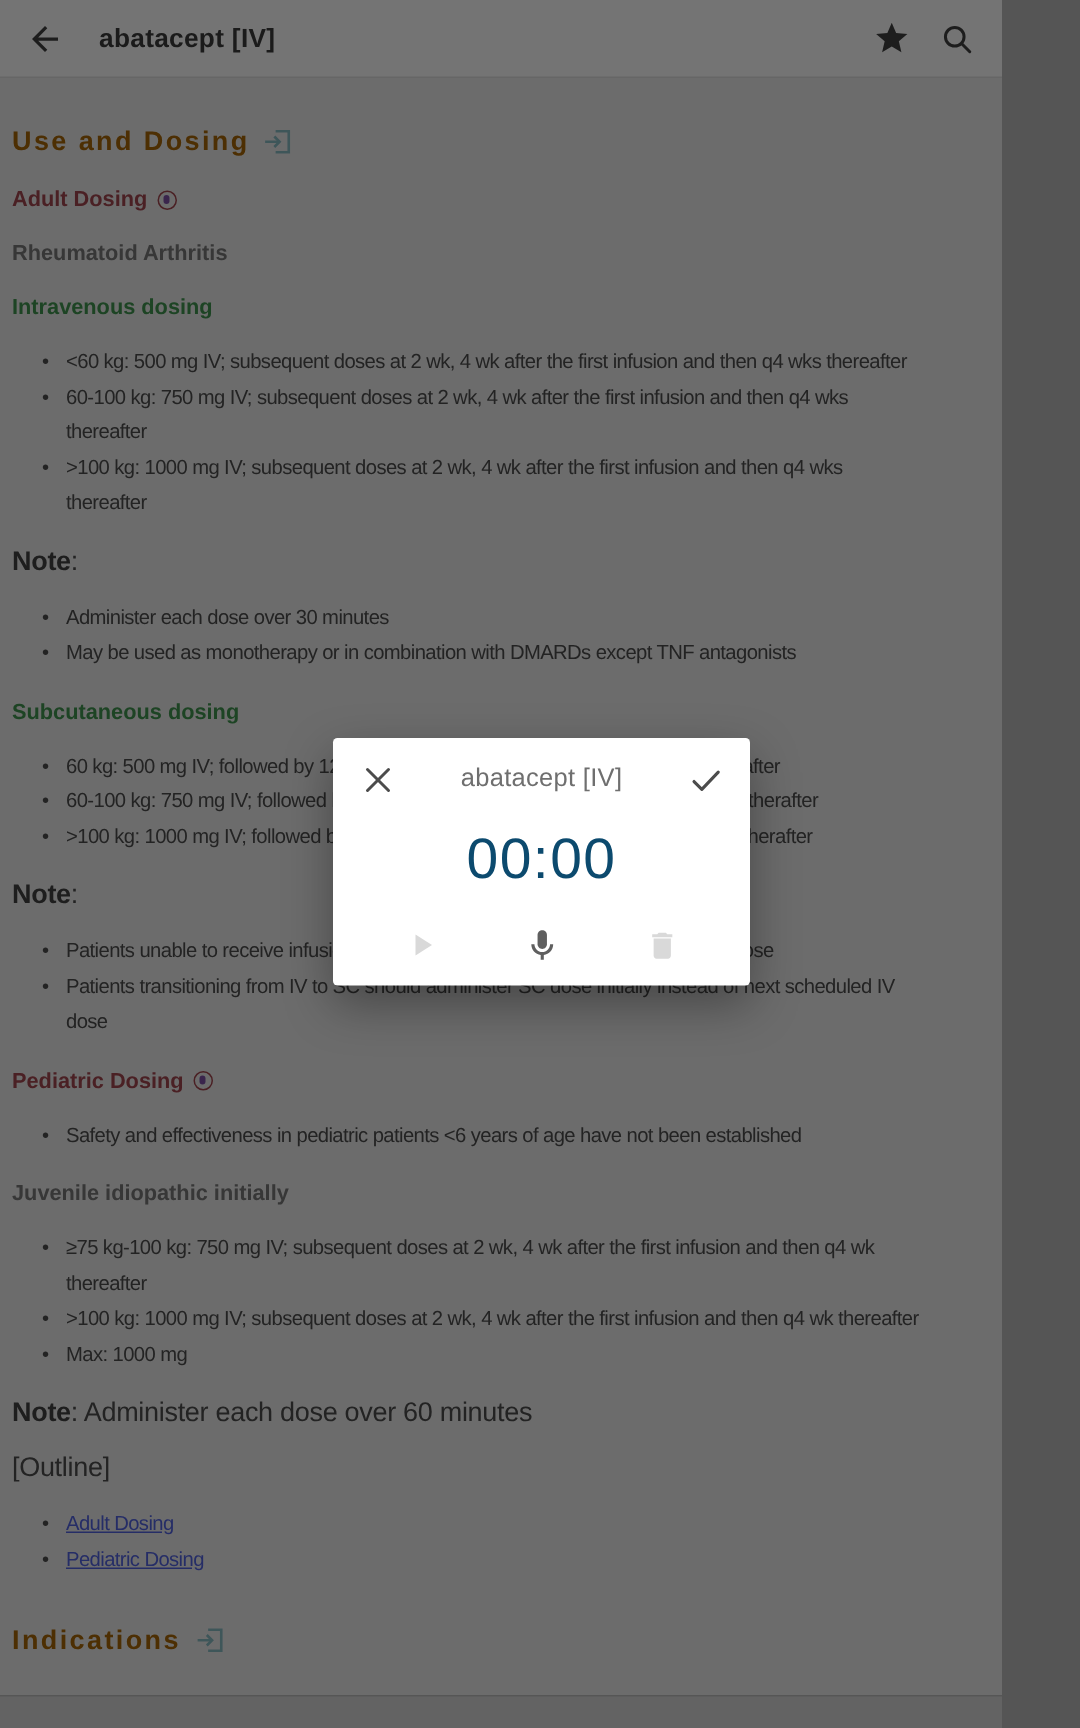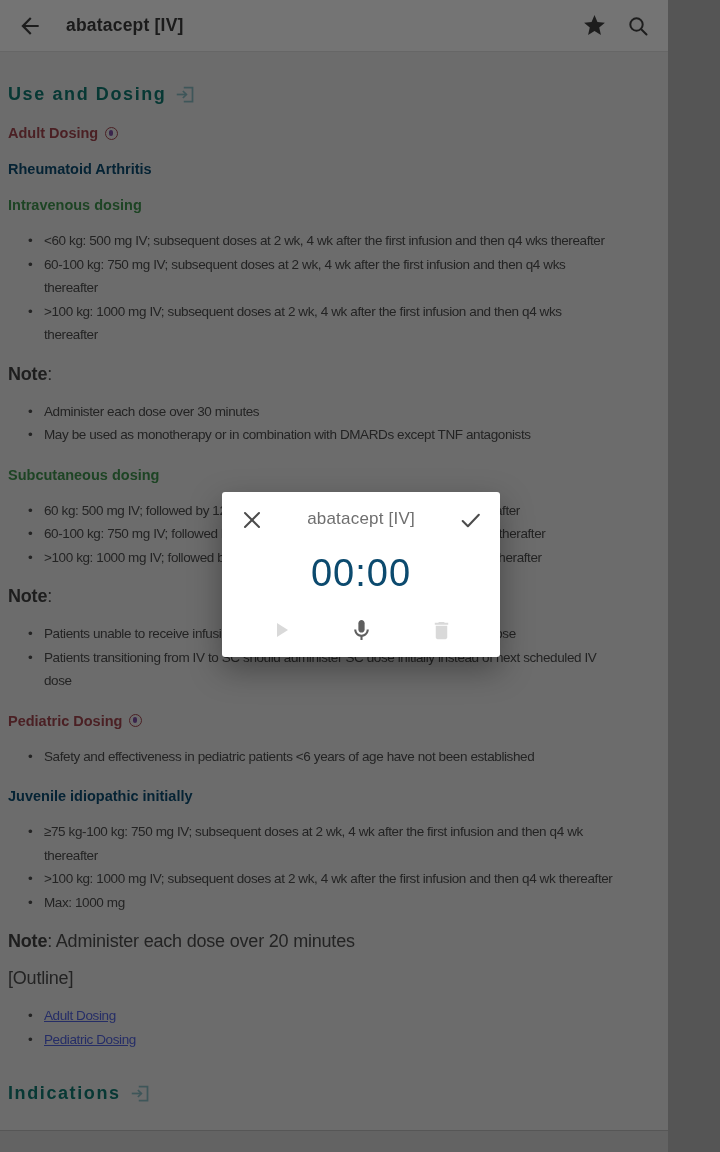--- a/index.html
+++ b/index.html
@@ -12,24 +12,24 @@
   .iconbtn{width:44px;height:44px;display:flex;align-items:center;justify-content:center;
            background:none;border:none;padding:0;cursor:pointer;}
   .appbar .back{margin-left:8px;}
   .appbar-title{margin-left:14px;font-size:17.5px;font-weight:bold;color:#3a3a3a;letter-spacing:.2px;}
   .appbar-spacer{flex:1;}
   .appbar .search{margin-right:8px;}
 
   
   .content{position:relative;z-index:1;padding:0 8px;}
   .sec-head{margin:32px 0 0;display:flex;align-items:center;font-size:18px;font-weight:bold;
-            letter-spacing:1.6px;color:#0f766e;cursor:pointer;}
+            letter-spacing:1.6px;color:#a16207;cursor:pointer;}
   .sec-head .jump{margin-left:9px;display:inline-flex;}
   h3{margin:20px 0 0;font-size:14.5px;font-weight:bold;display:flex;align-items:center;}
-  .maroon{color:#9c434b;} .navy{color:#0c4a6e;} .green{color:#3e8e4c;}
+  .maroon{color:#9c434b;} .navy{color:#737373;} .green{color:#3e8e4c;}
   .badge{display:inline-block;width:13px;height:13px;border:1.5px solid #9c434b;border-radius:50%;
          margin-left:7px;box-sizing:border-box;position:relative;}
   .badge::after{content:"";position:absolute;left:2.5px;top:2px;width:4px;height:6px;
                 background:#7a4fa0;border-radius:2px;}
   ul{margin:16px 0 0;padding:0;list-style:none;}
   li{position:relative;padding-left:36px;line-height:23.5px;font-size:13.5px;letter-spacing:-0.4px;
      color:#4a4a4a;white-space:pre-line;}
   li::before{content:"\2022";position:absolute;left:20px;color:#4a4a4a;}
   p.body{margin:18px 0 0;font-size:18px;line-height:19px;color:#4a4a4a;letter-spacing:-0.2px;}
   p.body b{color:#3f3f3f;}
@@ -152,21 +152,21 @@
       <span>Juvenile idiopathic initially</span>
     </h3>
 
     <ul>
       <li>≥75 kg-100 kg: 750 mg IV; subsequent doses at 2 wk, 4 wk after the first infusion and then q4 wk
 thereafter</li>
       <li>&gt;100 kg: 1000 mg IV; subsequent doses at 2 wk, 4 wk after the first infusion and then q4 wk thereafter</li>
       <li>Max: 1000 mg</li>
     </ul>
 
-    <p class="body"><b>Note</b><span>: Administer each dose over 20 minutes</span></p>
+    <p class="body"><b>Note</b><span>: Administer each dose over 60 minutes</span></p>
 
     <p class="body outline-label">[Outline]</p>
 
     <ul class="links">
       <li><a>Adult Dosing</a></li>
       <li><a>Pediatric Dosing</a></li>
     </ul>
 
     <div class="sec-head">
       <span>Indications</span>

